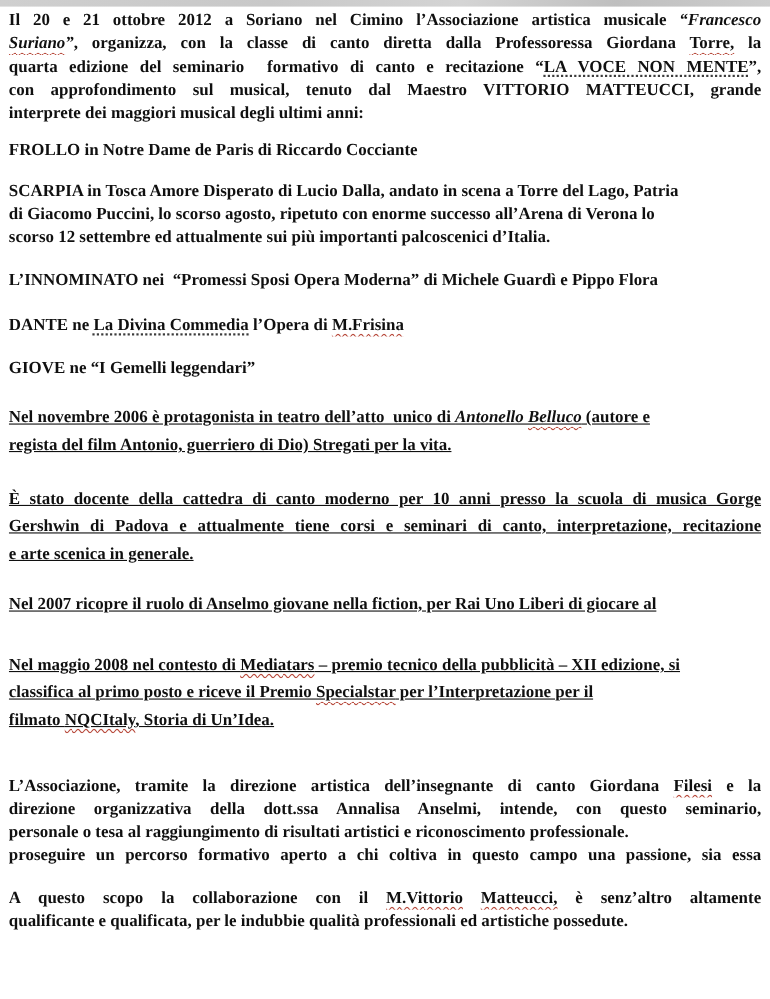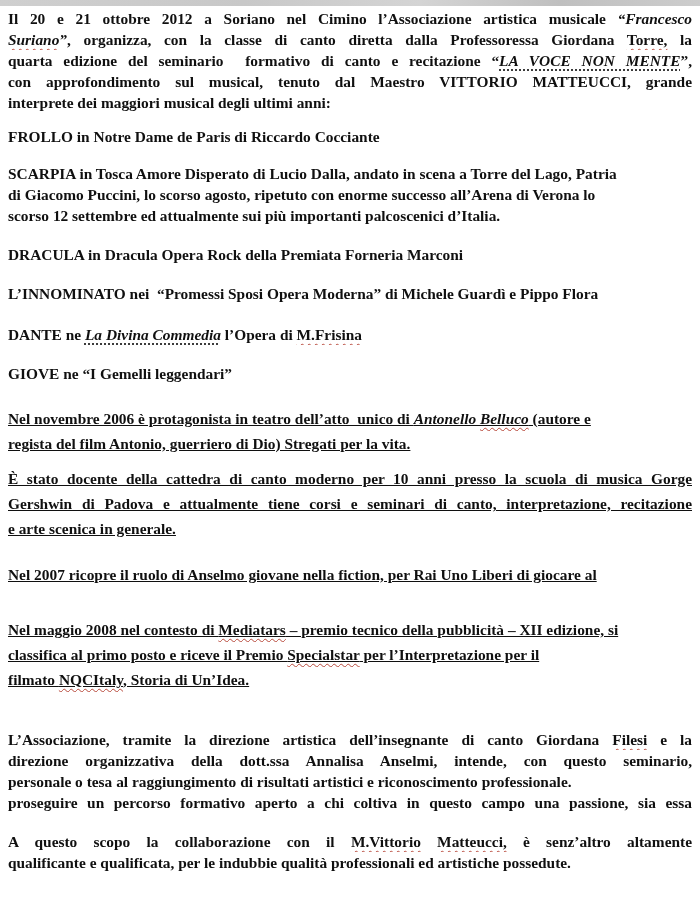--- a/index.html
+++ b/index.html
@@ -25,32 +25,31 @@
     text-decoration-color:var(--spell,#b84a3c);
     text-decoration-thickness:1px;
     text-underline-offset:3px;
   }
   .u-dotted{
     text-decoration:underline;
     text-decoration-style:dotted;
     text-decoration-color:var(--gram,#3c3c3c);
     text-decoration-thickness:1.5px;
     text-underline-offset:3px;
-    font-style:italic;
   }
   
   .para-intro{margin-top:2px;}
   .para-frollo{margin-top:13px;}
   .para-scarpia{margin-top:16px;}
   .para-dracula{margin-top:18px;}
   .para-dante{margin-top:20px;}
   .para-innominato{margin-top:18px;}
   .para-giove{margin-top:18px;}
   .para-novembre-2006{margin-top:22px;}
-  .para-docente{margin-top:10px;}
+  .para-docente{margin-top:24px;}
   .para-anno-2007{margin-top:21px;}
   .para-maggio-2008{margin-top:30px;}
   .para-associazione{margin-top:37px;}
   .para-conclusione{margin-top:18px;}
 </style>
 </head>
 <body>
 
 <div class="page">
   <div class="top-strip"></div>
@@ -62,23 +61,20 @@
         <div class="line just"><span>con approfondimento sul musical, tenuto dal Maestro VITTORIO MATTEUCCI, grande</span></div>
         <div class="line"><span>interprete dei maggiori musical degli ultimi anni:</span></div>
       </div>
       <div class="para para-frollo spacing-normal">
         <div class="line"><span>FROLLO in Notre Dame de Paris di Riccardo Cocciante</span></div>
       </div>
       <div class="para para-scarpia spacing-normal">
         <div class="line"><span>SCARPIA in Tosca Amore Disperato di Lucio Dalla, andato in scena a Torre del Lago, Patria</span></div>
         <div class="line"><span>di Giacomo Puccini, lo scorso agosto, ripetuto con enorme successo all’Arena di Verona lo</span></div>
         <div class="line"><span>scorso 12 settembre ed attualmente sui più importanti palcoscenici d’Italia.</span></div>
-      </div>
-      <div class="para para-dracula spacing-normal">
-        <div class="line"><span>DRACULA in Dracula Opera Rock della Premiata Forneria Marconi</span></div>
       </div>
       <div class="para para-innominato spacing-normal">
         <div class="line"><span>L’INNOMINATO nei  “Promessi Sposi Opera Moderna” di Michele Guardì e Pippo Flora</span></div>
       </div>
       <div class="para para-dante spacing-normal">
         <div class="line"><span>DANTE ne </span><span class="u-dotted">La Divina Commedia</span><span> l’Opera di </span><span class="u-wavy">M.Frisina</span></div>
       </div>
       <div class="para para-giove spacing-normal">
         <div class="line"><span>GIOVE ne “I Gemelli leggendari”</span></div>
       </div>

